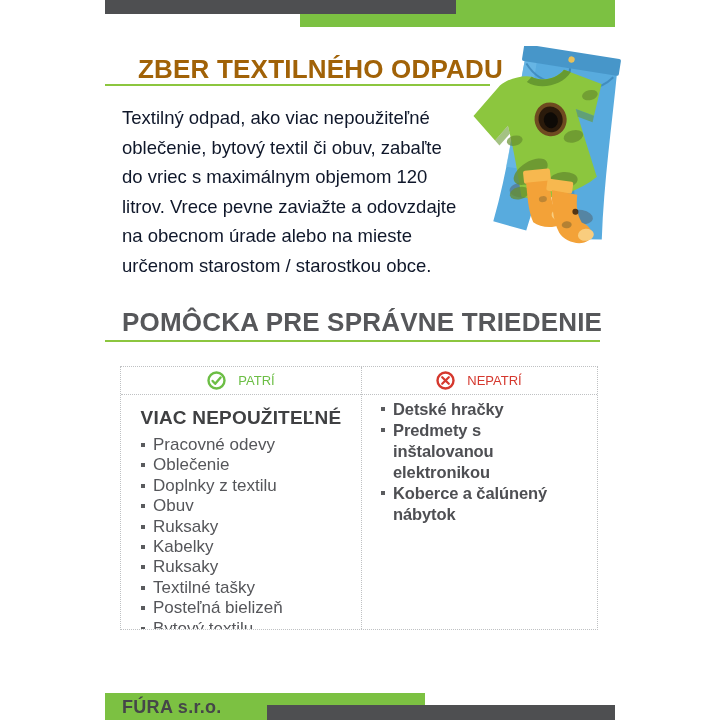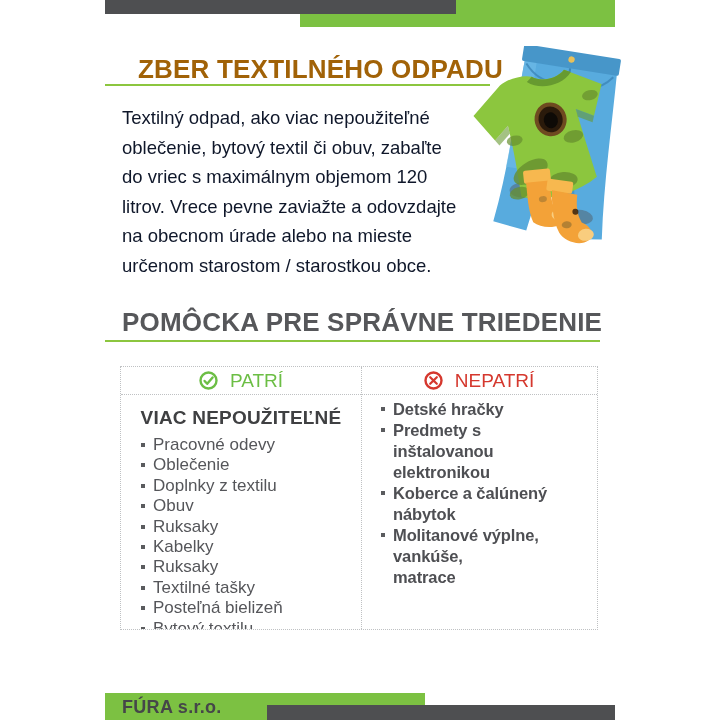--- a/index.html
+++ b/index.html
@@ -23,21 +23,21 @@
   .intro { position:absolute; left:122px; top:103px; font-size:18.5px; line-height:29.5px; color:#0f172a; }
   .intro div { white-space:nowrap; }
 
   
   .illustration { position:absolute; left:443px; top:46px; width:238px; height:204px; z-index:3; }
 
   
   .sort-table { position:absolute; left:120px; top:366px; width:478px; height:264px; border:1px dotted #BFC1C3; background:#fff; }
   .sort-table .divider { position:absolute; left:240px; top:0; bottom:0; width:0; border-left:1px dotted #BFC1C3; }
   .thead { position:absolute; left:0; top:0; width:100%; height:28px; border-bottom:1px dotted #BFC1C3; display:flex; }
-  .th { flex:0 0 240px; display:flex; align-items:center; justify-content:center; gap:12px; font-size:19px; font-weight:500; }
+  .th { flex:0 0 240px; display:flex; align-items:center; justify-content:center; gap:12px; font-size:13px; font-weight:500; }
   .th:last-child { flex:1 1 auto; }
   .th-patri { color:#6CBE45; }
   .th-nepatri { color:#D5382E; }
   .th .icn { display:inline-flex; }
 
   .col { position:absolute; top:28px; bottom:0; overflow:hidden; }
   .col-left { left:0; width:240px; }
   .col-right { left:241px; right:10px; }
 
   .subtitle { margin-top:12px; text-align:center; font-size:19px; font-weight:800; color:#3F4042; letter-spacing:.2px; }
@@ -162,22 +162,20 @@
           <li>Posteľná bielizeň</li>
           <li>Bytový textilu</li>
         </ul>
     </div>
     <div class="col col-right">
       <ul class="blist">
           <li>Detské hračky</li>
           <li>Predmety s inštalovanou
 elektronikou</li>
           <li>Koberce a čalúnený nábytok</li>
-          <li>Molitanové výplne, vankúše,
-matrace</li>
         </ul>
     </div>
   </div>
 
   <div class="bar bar-green-bottom"></div>
   <div class="bar bar-dark-bottom"></div>
   <div class="footer-company">FÚRA s.r.o.</div>
 
 </div>
 

